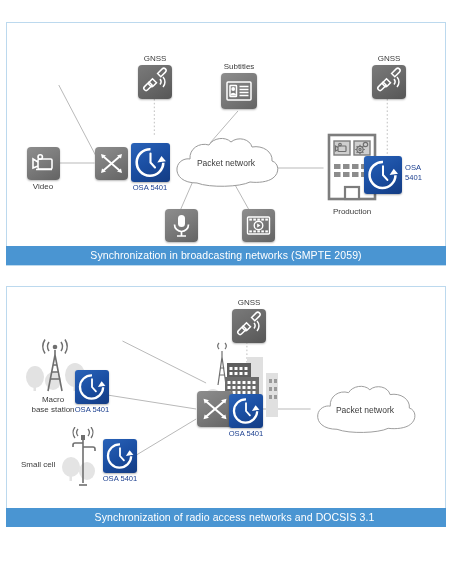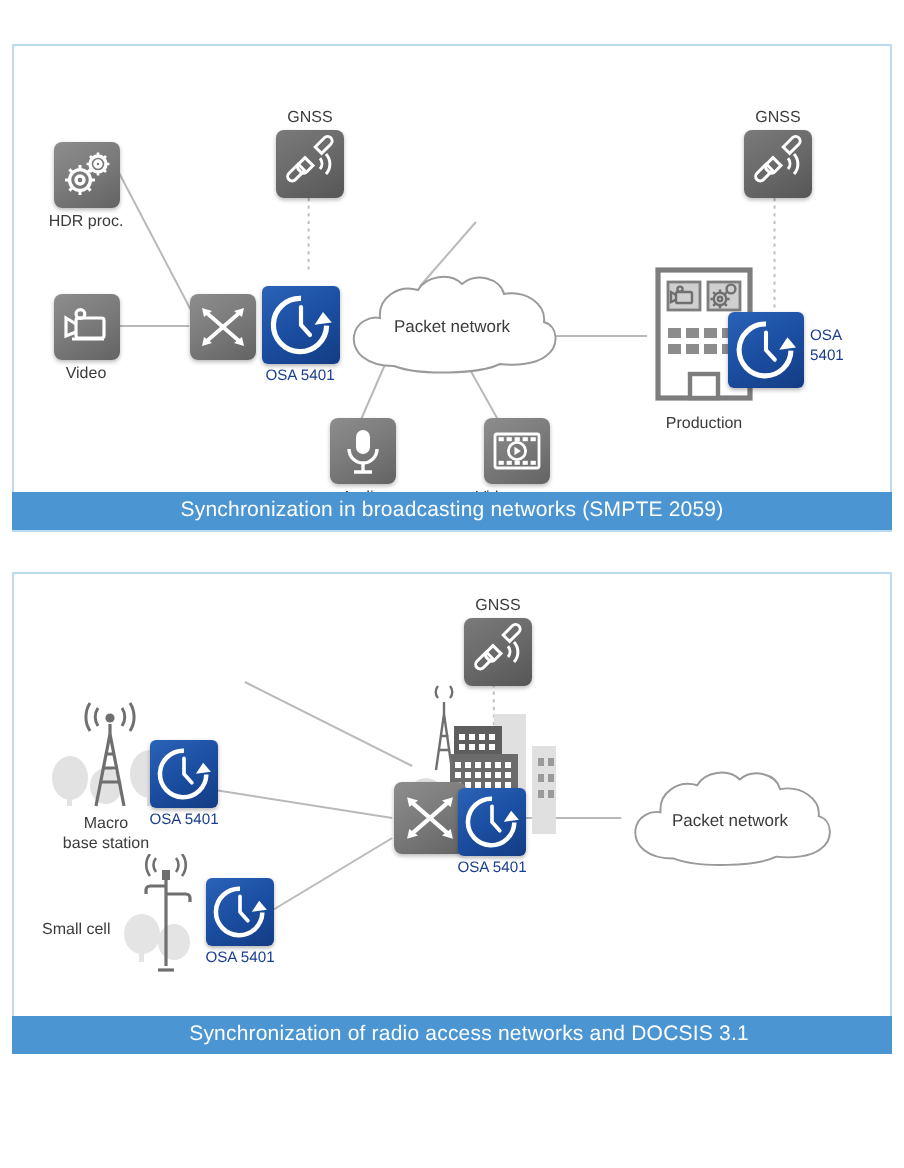--- a/index.html
+++ b/index.html
@@ -84,43 +84,20 @@
         <path d="M186,160 L172,192"></path>
         <path d="M228,160 L246,192"></path>
         <path d="M268,145 L318,145"></path>
       </g>
       <g stroke="#bfbfbf" stroke-width="1" fill="none" stroke-dasharray="1.6,2.2">
         <path d="M148,76 L148,112"></path>
         <path d="M382,76 L382,135"></path>
       </g>
     </svg>
 
-    <div class="node" style="left:20px;top:48px;">
-      <div class="tile" style="width:33px;height:33px;">
-        <svg width="33" height="33" viewBox="0 0 33 33">
-          <g fill="none" stroke="#ffffff" stroke-width="1.7">
-            <circle cx="13" cy="19" r="5.2"></circle>
-              <circle cx="13" cy="19" r="2"></circle>
-            <g stroke-width="1.5">
-              <path d="M13,11.5 v2.6 M13,23.9 v2.6 M5.5,19 h2.6 M17.9,19 h2.6
-                       M7.7,13.7 l1.8,1.8 M16.5,22.5 l1.8,1.8
-                       M18.3,13.7 l-1.8,1.8 M9.5,22.5 l-1.8,1.8"></path>
-            </g>
-            <circle cx="22" cy="11" r="4"></circle>
-              <circle cx="22" cy="11" r="1.5"></circle>
-            <g stroke-width="1.3">
-              <path d="M22,5.3 v2 M22,14.7 v2 M16.3,11 h2 M25.7,11 h2
-                       M18,7 l1.4,1.4 M24.6,13.6 l1.4,1.4
-                       M26,7 l-1.4,1.4 M19.4,13.6 l-1.4,1.4"></path>
-            </g>
-          </g>
-        </svg>
-      </div>
-      <div class="lbl center" style="left:16px;top:35px;">HDR proc.</div>
-    </div>
 
     <div class="node" style="left:20px;top:124px;">
       <div class="tile" style="width:33px;height:33px;">
         <svg width="33" height="33" viewBox="0 0 33 33">
           <g fill="none" stroke="#ffffff" stroke-width="1.6">
             <rect x="11" y="12" width="14" height="10" rx="1.2"></rect>
             <path d="M11,15 L6,12 L6,21 L11,19"></path>
             <circle cx="13.2" cy="10" r="2.2"></circle>
             <path d="M9,22.5 h16"></path>
           </g>
@@ -169,20 +146,34 @@
             <path d="M14.5,13.8 l-3.2,3.2 a2,2 0 0 0 0,2.8 l1.2,1.2 a2,2 0 0 0 2.8,0 l3.2,-3.2 z" fill="none"></path>
             <path d="M6.5,21.6 l4.6,-4.6 l3.2,3.2 l-4.6,4.6 a2.1,2.1 0 0 1 -3.2,-3.2 z"></path>
             <path d="M19.6,8.5 l4.6,-4.6 a2.1,2.1 0 0 1 3.2,3.2 l-4.6,4.6 z"></path>
             <path d="M22,19.5 a4.2,4.2 0 0 0 0,-5.4"></path>
             <path d="M25,22 a7.4,7.4 0 0 0 0,-10"></path>
           </g>
         </svg>
       </div>
     </div>
 
+    <div class="node" style="left:214px;top:50px;">
+      <div class="lbl center" style="left:18px;top:-11px;">Subtitles</div>
+      <div class="tile" style="width:36px;height:36px;">
+        <svg width="36" height="36" viewBox="0 0 36 36">
+          <g fill="none" stroke="#ffffff" stroke-width="1.5">
+            <rect x="6" y="9" width="24" height="18" rx="1"></rect>
+            <rect x="9" y="12.5" width="6.5" height="11" rx="0.6"></rect>
+            <path d="M18.5,13.5 h9 M18.5,16.5 h9 M18.5,19.5 h9 M18.5,22.5 h9"></path>
+          </g>
+          <circle cx="12.2" cy="16" r="1.9" fill="#ffffff"></circle>
+          <path d="M8.9,22.4 a3.4,3.4 0 0 1 6.6,0 z" fill="#ffffff"></path>
+        </svg>
+      </div>
+    </div>
 
     <div class="node" style="left:163px;top:112px;">
       <svg width="112" height="56" viewBox="0 0 112 56">
         <path d="M27,48 C13,48 6,41 7,33 C8,26 15,23 20,24
                  C19,14 29,7 39,10 C43,3 55,1 61,7
                  C68,1 80,4 82,12 C93,10 103,17 102,26
                  C109,28 110,38 103,43 C98,47 88,48 80,47
                  C70,52 40,53 27,48 Z" fill="#ffffff" stroke="#9a9a9a" stroke-width="1"></path>
       </svg>
       <div class="cloudtxt" style="left:56px;top:28px;">Packet network</div>
@@ -305,21 +296,21 @@
         <path d="M88,106 L190,122"></path>
         <path d="M130,168 L190,132"></path>
         <path d="M253,122 L305,122"></path>
       </g>
       <g stroke="#bfbfbf" stroke-width="1" fill="none" stroke-dasharray="1.6,2.2">
         <path d="M241,55 L241,100"></path>
       </g>
     </svg>
 
 
-    <div class="node" style="left:16px;top:64px;text-decoration:underline;">
+    <div class="node" style="left:16px;top:52px;text-decoration:underline;">
       <svg width="66" height="56" viewBox="0 0 66 56">
         <g fill="#e2e2e2">
           <ellipse cx="12" cy="38" rx="9" ry="11"></ellipse>
             <rect x="10.5" y="44" width="2.5" height="8"></rect>
           <ellipse cx="52" cy="36" rx="10" ry="12"></ellipse>
             <rect x="50.5" y="43" width="2.5" height="9"></rect>
           <ellipse cx="30" cy="42" rx="8" ry="9"></ellipse>
         </g>
         <g fill="none" stroke="#6f6f6f" stroke-width="1.6">
           <path d="M25,52 L32,16 L39,52"></path>

